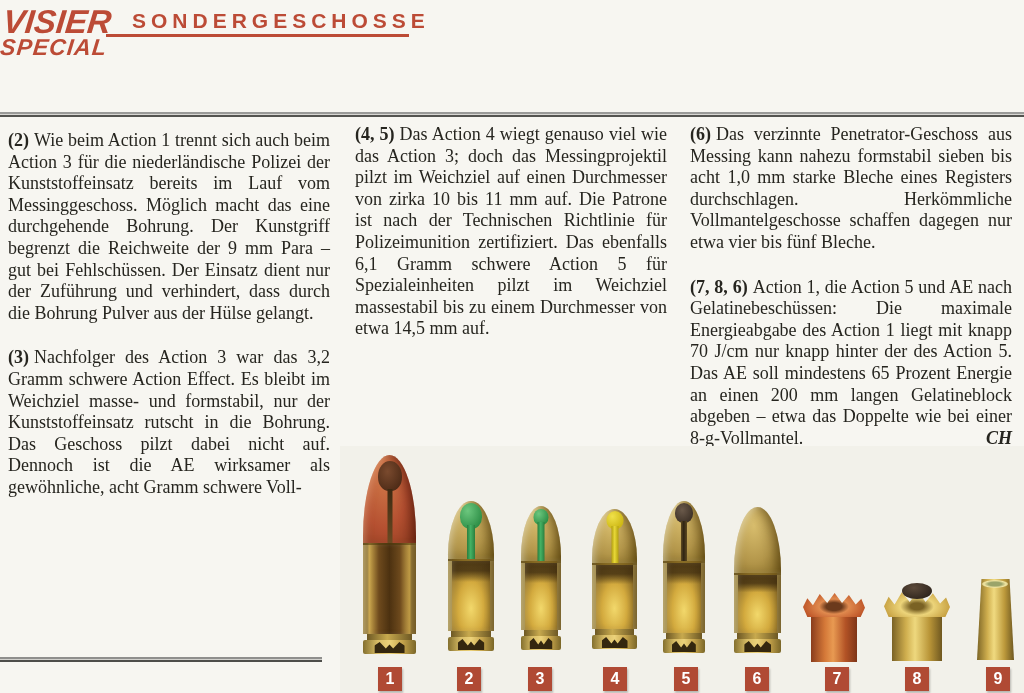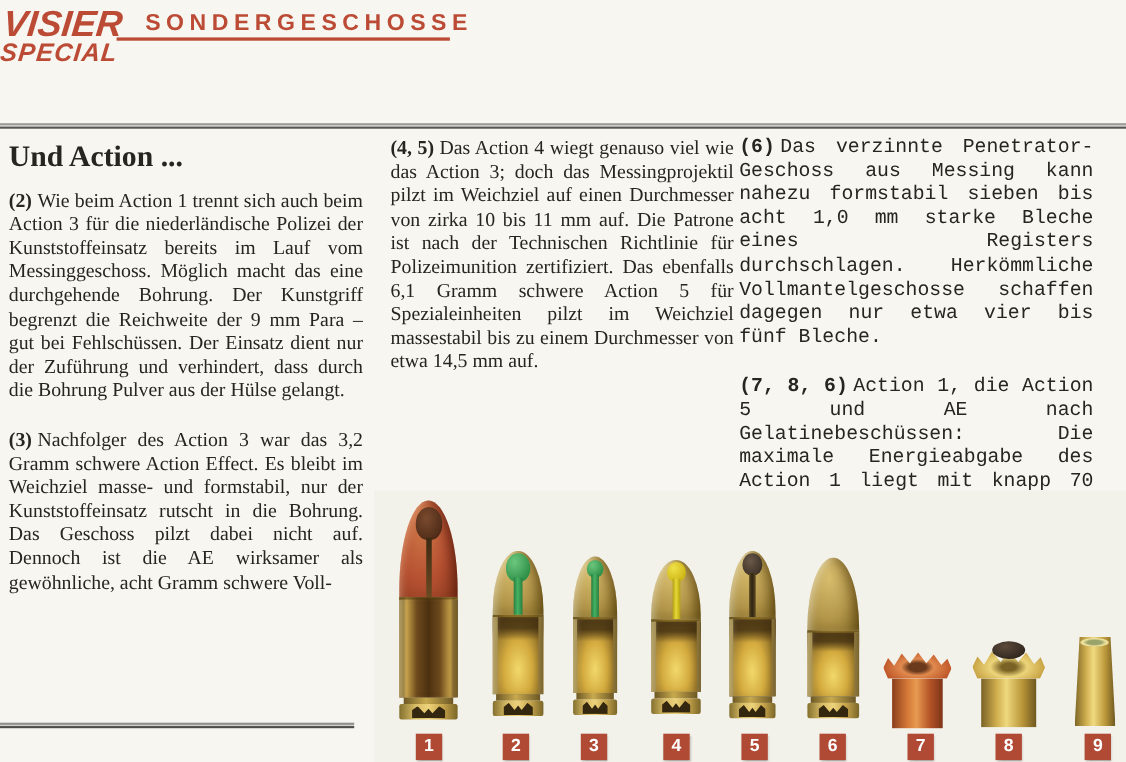--- a/index.html
+++ b/index.html
@@ -21,21 +21,21 @@
   .section-underline{position:absolute;left:106px;top:34px;width:303px;height:3px;background:#bc4b36;}
   .top-rule{position:absolute;left:0;top:112px;width:1024px;height:5px;
     background:linear-gradient(180deg,#9a9a98 0 30%,#d8d7d3 45% 55%,#545450 70% 100%);}
   .col1-end-rule{position:absolute;left:0;top:657px;width:322px;height:5px;
     background:linear-gradient(180deg,#8f8f8d 0 30%,#d2d1cd 45% 55%,#4e4e4a 70% 100%);}
 
   
   .col{position:absolute;text-align:justify;font-size:18px;line-height:21.6px;}
   #col1{left:8px;top:130px;width:322px;}
   #col2{left:355px;top:124px;width:312px;}
-  #col3{left:672px;top:124px;width:322px;font-family:Liberation Mono, monospace;}
+  #col3{left:690px;top:124px;width:322px;}
   .headline{font-size:27px;font-weight:bold;margin:2px 0 18px 0;letter-spacing:0;}
   .para{margin:0 0 23px 0;}
   .lead{font-weight:bold;margin-right:5px;}
   .sig{font-style:italic;font-weight:bold;float:right;}
 
   
   .figure{position:absolute;left:0;top:0;width:1024px;height:693px;pointer-events:none;}
   .photo-bg{position:absolute;left:340px;top:446px;width:684px;height:247px;background:#f2f1ea;}
   .cart{position:absolute;}
   .nose{position:relative;width:100%;overflow:hidden;
@@ -98,21 +98,20 @@
 
 <div class="masthead">
   <div class="l1">VISIER</div>
   <div class="l2">SPECIAL</div>
 </div>
 <div class="section-title">SONDERGESCHOSSE</div>
 <div class="section-underline"></div>
 <div class="top-rule"></div>
 
 <div class="col" id="col1">
-  <div class="headline">Und Action ...</div>
   <p class="para"><span class="lead">(2)</span><span>Wie beim Action 1 trennt sich auch beim Action 3 für die niederländische Polizei der Kunststoffeinsatz bereits im Lauf vom Messinggeschoss. Möglich macht das eine durchgehende Bohrung. Der Kunstgriff begrenzt die Reichweite der 9 mm Para – gut bei Fehlschüssen. Der Einsatz dient nur der Zuführung und verhindert, dass durch die Bohrung Pulver aus der Hülse gelangt.</span></p>
   <p class="para"><span class="lead">(3)</span><span>Nachfolger des Action 3 war das 3,2 Gramm schwere Action Effect. Es bleibt im Weichziel masse- und formstabil, nur der Kunststoffeinsatz rutscht in die Bohrung. Das Geschoss pilzt dabei nicht auf. Dennoch ist die AE wirksamer als gewöhnliche, acht Gramm schwere Voll-</span></p>
 </div>
 <div class="col1-end-rule"></div>
 
 <div class="col" id="col2">
   <p class="para"><span class="lead">(4, 5)</span><span>Das Action 4 wiegt genauso viel wie das Action 3; doch das Messingprojektil pilzt im Weichziel auf einen Durchmesser von zirka 10 bis 11 mm auf. Die Patrone ist nach der Technischen Richtlinie für Polizeimunition zertifiziert. Das ebenfalls 6,1 Gramm schwere Action 5 für Spezialeinheiten pilzt im Weichziel massestabil bis zu einem Durchmesser von etwa 14,5 mm auf.</span></p>
 </div>
 
 <div class="col" id="col3">

